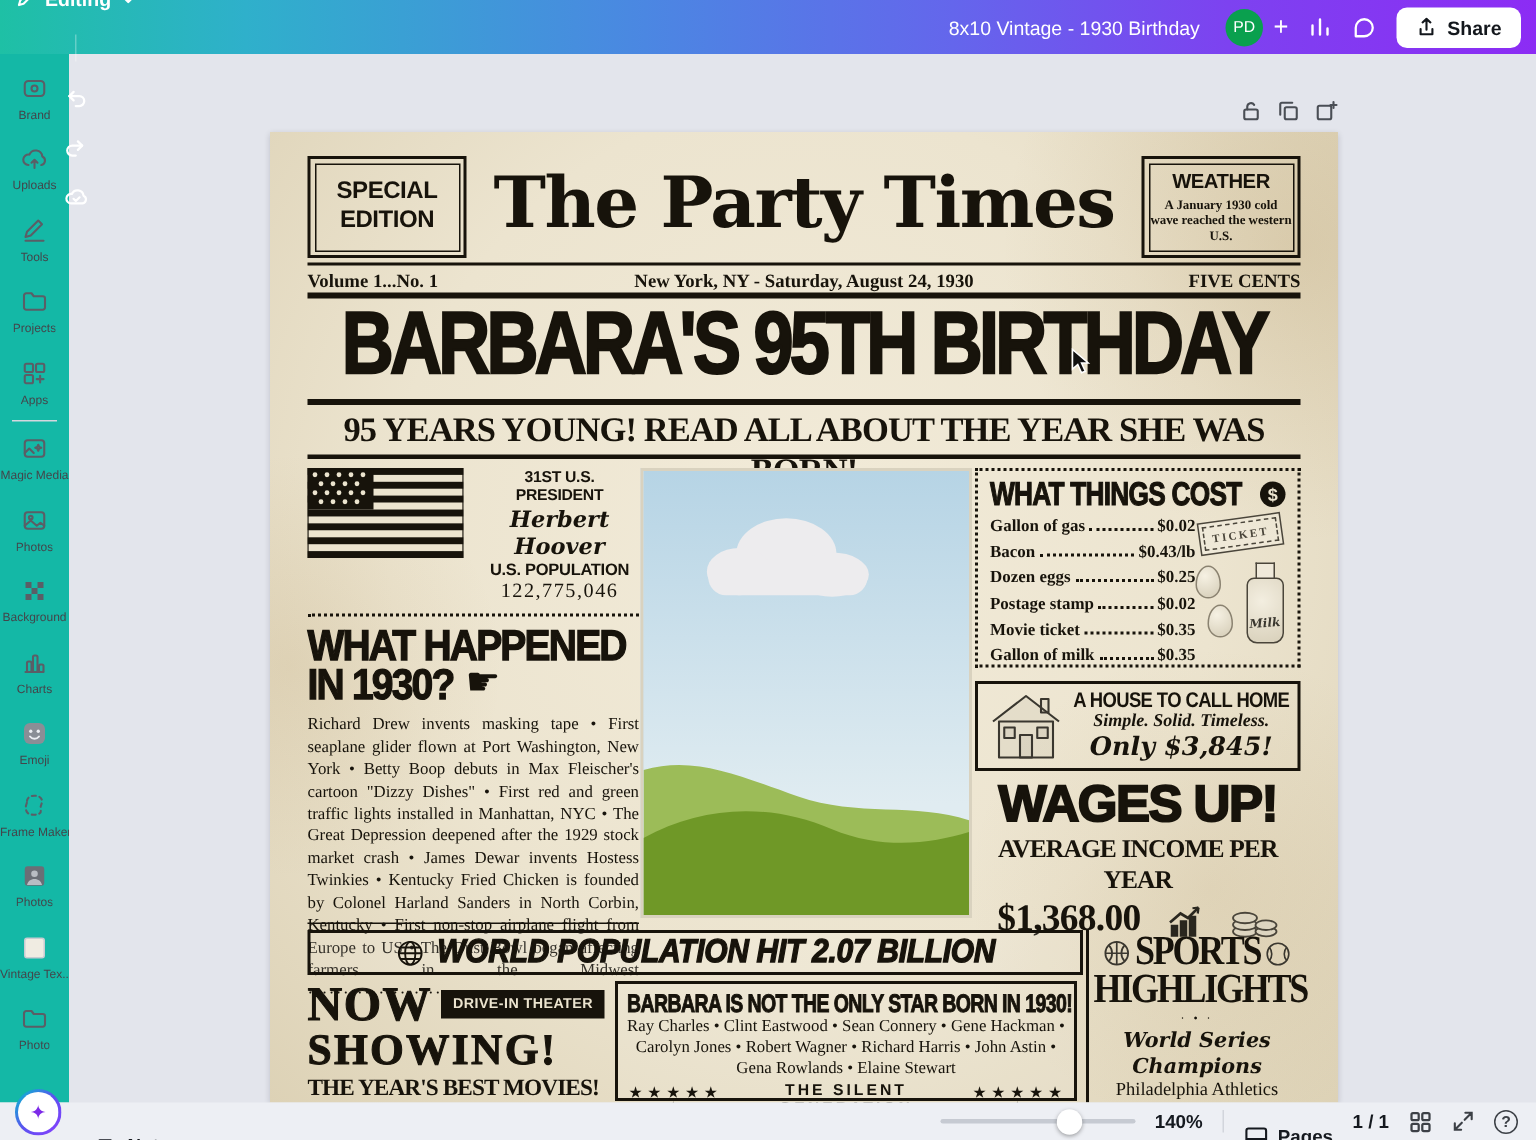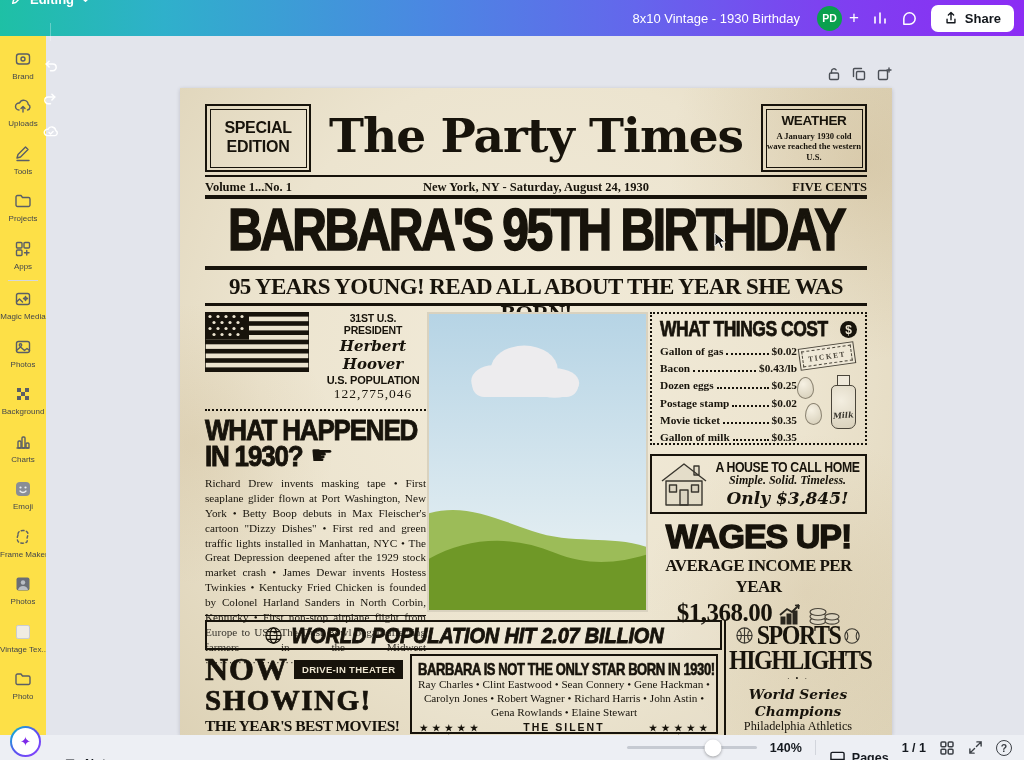--- a/index.html
+++ b/index.html
@@ -9,29 +9,29 @@
   
   .topbar { position:absolute; top:0; left:0; right:0; height:36px; z-index:30;
     background:linear-gradient(90deg,#1ec0a5 0%,#2fb0cb 16%,#4b87e2 42%,#6466ec 62%,#7d42f0 80%,#8c2cf4 100%);
     display:flex; align-items:center; color:#fff; padding:0 10px; }
   .tb-left { display:flex; align-items:center; gap:16px;flex-direction:column; }
   .tb-item { display:flex; align-items:center; gap:6px; font-size:13px; font-weight:700; cursor:pointer; }
   .tb-sep { width:1px; height:18px; background:rgba(255,255,255,.3); }
   .tb-right { margin-left:auto; display:flex; align-items:center; gap:13px; }
   .doc-title { font-size:13px; font-weight:400; margin-right:4px; white-space:nowrap; }
   .avatar { width:25px; height:25px; border-radius:50%; background:#0aa04e; display:flex; align-items:center; justify-content:center;
-    font-size:10.5px; font-weight:700; color:#fff; }
+    font-size:10.5px; font-weight:400; color:#fff; }
   .tb-plus { font-size:17px; font-weight:400; margin-left:-6px; }
   .share-btn { background:#fff; color:#13171c; border-radius:7px; height:27px; padding:0 13px; display:flex; align-items:center; gap:7px;
     font-size:13px; font-weight:700; }
   svg.wicn { stroke:#fff; fill:none; stroke-width:1.6; stroke-linecap:round; stroke-linejoin:round; }
   svg.dicn { stroke:#13171c; fill:none; stroke-width:1.6; stroke-linecap:round; stroke-linejoin:round; }
 
   
-  .sidebar { position:absolute; top:36px; left:0; width:46px; bottom:25px; background:#fde047; z-index:20;
+  .sidebar { position:absolute; top:36px; left:0; width:46px; bottom:25px; background:#14b8a6; z-index:20;
     display:flex; flex-direction:column; align-items:center; padding-top:5px; }
   .side-item { width:46px; height:47.5px; display:flex; flex-direction:column; align-items:center; justify-content:center; gap:3px; cursor:pointer; }
   .side-item .lbl { font-size:8px; color:#43464b; white-space:nowrap; max-width:46px; overflow:hidden; }
   .side-div { width:30px; height:1px; background:#d4d7de; margin:1px 0; }
   svg.gicn { stroke:#5a5e66; fill:none; stroke-width:1.4; stroke-linecap:round; stroke-linejoin:round; }
 
   
   .canvas-controls { position:absolute; top:66px; left:826px; display:flex; gap:9px; z-index:10; }
   svg.cicn { stroke:#4a4e55; fill:none; stroke-width:1.4; stroke-linecap:round; stroke-linejoin:round; }
 
@@ -113,21 +113,21 @@
 
   .house { top:366px; height:60px; border:2px solid #17130b; display:flex; align-items:center; padding:3px 5px; gap:4px; }
   .house-txt { flex:1; text-align:center; }
   .house-title { font-size:12.3px; letter-spacing:-0.4px; transform:scaleY(1.15); }
   .house-tag { font-style:italic; font-weight:700; font-size:12px; line-height:1.15; }
   .house-price { font-family:"DejaVu Serif",serif; font-style:italic; font-weight:700; font-size:17px; line-height:1.2; }
 
   .wages { top:432px; text-align:center; }
   .wages-title { font-size:34px; line-height:33px; letter-spacing:-1px; -webkit-text-stroke:1.4px #17130b; }
   .wages-sub { font-weight:700; font-size:17px; line-height:21px; letter-spacing:-0.6px; margin-top:2px; }
-  .wages-amt-row { display:flex; align-items:center; justify-content:center; gap:5px; margin-top:2px; }
+  .wages-amt-row { display:flex; align-items:center; justify-content:center; gap:17px; margin-top:2px; }
   .wages-amt { font-weight:700; font-size:25px; letter-spacing:-0.5px; }
 
   .banner { position:absolute; top:532px; left:25px; width:517px; height:30px; border:2px solid #17130b;
     display:flex; align-items:center; justify-content:center; gap:9px; background:rgba(255,255,255,.12);font-style:italic; }
   .banner-txt { font-size:20px; letter-spacing:-0.2px; -webkit-text-stroke:0.8px #17130b; transform:scaleY(1.1); white-space:nowrap; }
 
   .vdiv { position:absolute; left:544px; top:532px; width:1.5px; height:115px; background:#17130b; }
 
   .sports { position:absolute; top:535px; left:549px; width:138px; text-align:center; }
   .sports-row { display:flex; align-items:center; justify-content:center; gap:3px; }

